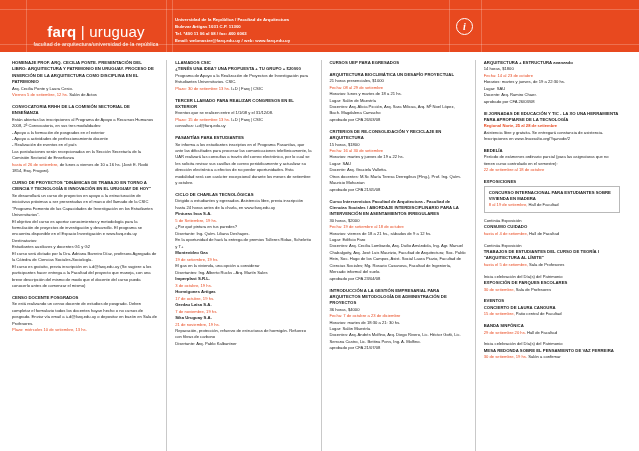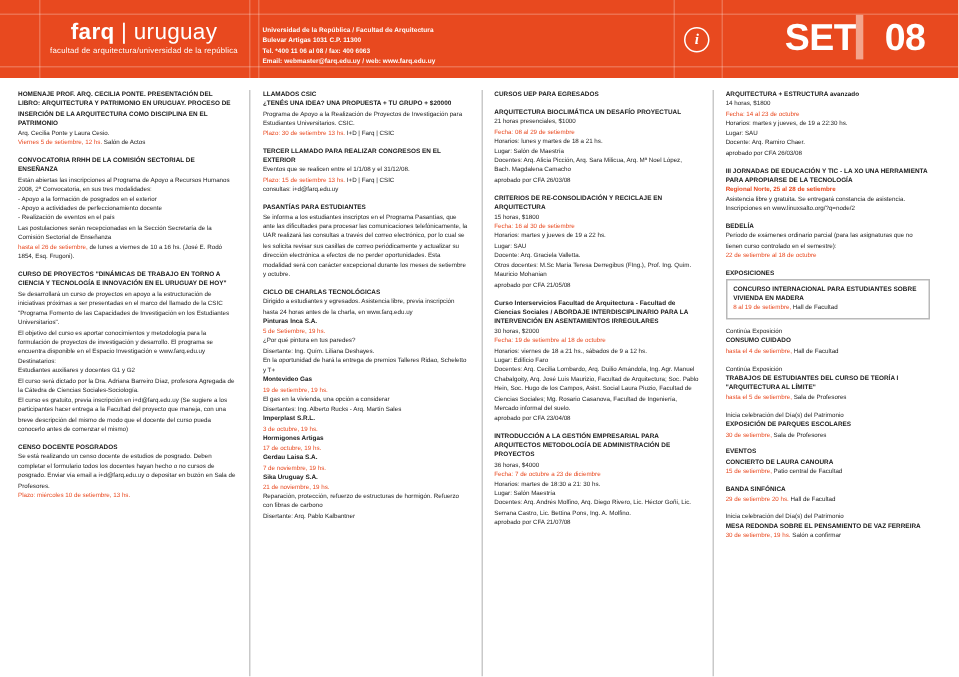--- a/index.html
+++ b/index.html
@@ -16,21 +16,21 @@
     height:52px;
     background:#e8491f;
     color:#ffffff;
     overflow:hidden;
   }
   .mh-rules{position:absolute;inset:0;}
   .mh-rules i{position:absolute;background:rgba(255,255,255,.22);}
   .mh-v{top:0;bottom:0;width:1px;}
   .mh-h{left:0;right:0;height:1px;}
   .logo-block{
-    position:absolute;left:26px;top:14px;width:140px;text-align:center;
+    position:absolute;left:26px;top:24px;width:140px;text-align:center;
   }
   .logo-main{font-size:15px;font-weight:bold;letter-spacing:.2px;line-height:1;}
   .logo-main .thin{font-weight:normal;}
   .logo-sub{font-size:5.2px;letter-spacing:.15px;margin-top:3px;line-height:1;}
   .addr{
     position:absolute;left:175px;top:17px;
     font-size:4.3px;line-height:1.62;font-weight:bold;letter-spacing:.05px;
   }
   .info-badge{
     position:absolute;left:456px;top:18px;
@@ -95,21 +95,20 @@
 
   <div class="addr">
     <p>Universidad de la República / Facultad de Arquitectura</p>
     <p>Bulevar Artigas 1031 C.P. 11300</p>
     <p>Tel. *400 11 06 al 08 / fax: 400 6063</p>
     <p>Email: webmaster@farq.edu.uy / web: www.farq.edu.uy</p>
   </div>
 
   <div class="info-badge">i</div>
 
-  <div class="settag"><span>SET</span><span class="bar">▎</span><span>08</span></div>
 </div>
 
 <div class="sheet">
   <div class="col c1" id="col1">
       <div class="blk">
         <div class="h">HOMENAJE PROF. ARQ. CECILIA PONTE. PRESENTACIÓN DEL LIBRO: ARQUITECTURA Y PATRIMONIO EN URUGUAY. PROCESO DE INSERCIÓN DE LA ARQUITECTURA COMO DISCIPLINA EN EL PATRIMONIO</div>
         <p class="t"><span>Arq. Cecilia Ponte y Laura Cesio.</span></p>
         <p class="t"><span class="r">Viernes 5 de setiembre, 12 hs.</span><span> Salón de Actos</span></p>
       </div>
       <div class="blk">

